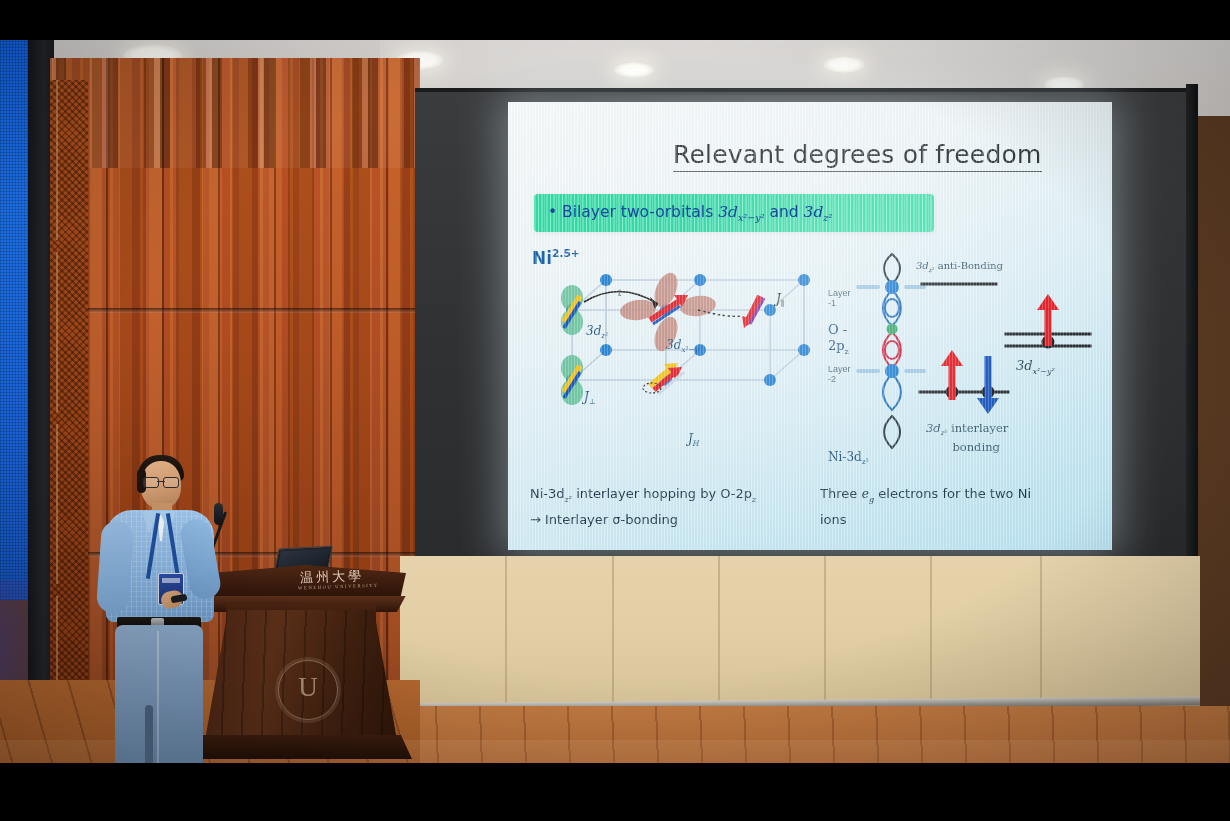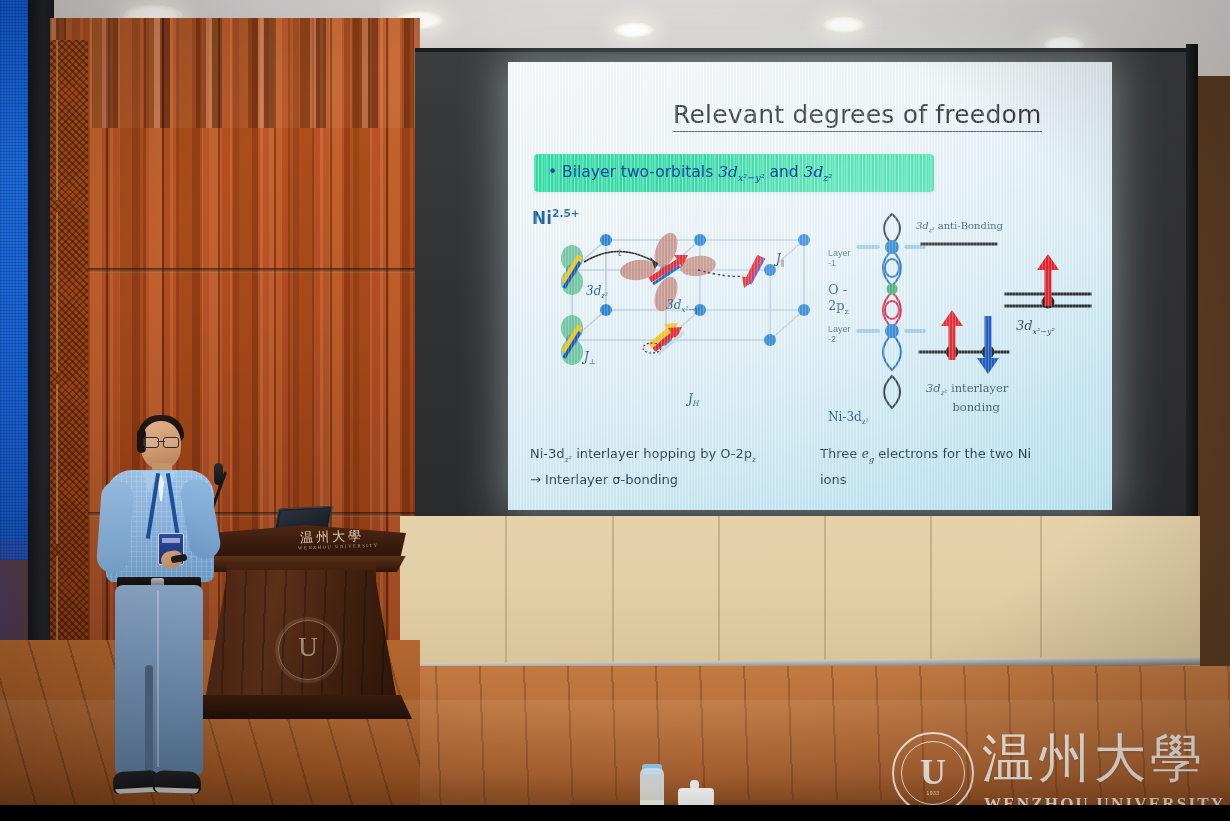--- a/index.html
+++ b/index.html
@@ -1,20 +1,21 @@
 <!DOCTYPE html>
 <html><head>
 <meta charset="utf-8">
 <style>
   html,body{margin:0;padding:0;background:#000;}
   body{font-family:"Liberation Sans",sans-serif;}
 
   #stage{
-    position:relative;width:1230px;height:805px;overflow:hidden;
+    position:relative;width:1230px;height:723px;overflow:hidden;
     background:#5a3a22;
+    margin-top:40px;
   }
 
   
   .ceiling{
     position:absolute;left:0;top:0;width:1230px;height:60px;
     background:linear-gradient(180deg,#d9d6d4 0%,#cfcbc8 60%,#b9b4b0 100%);
   }
   .ceiling2{
     position:absolute;left:380px;top:0;width:850px;height:76px;
     background:linear-gradient(180deg,#dedbd9 0%,#cecac7 100%);

